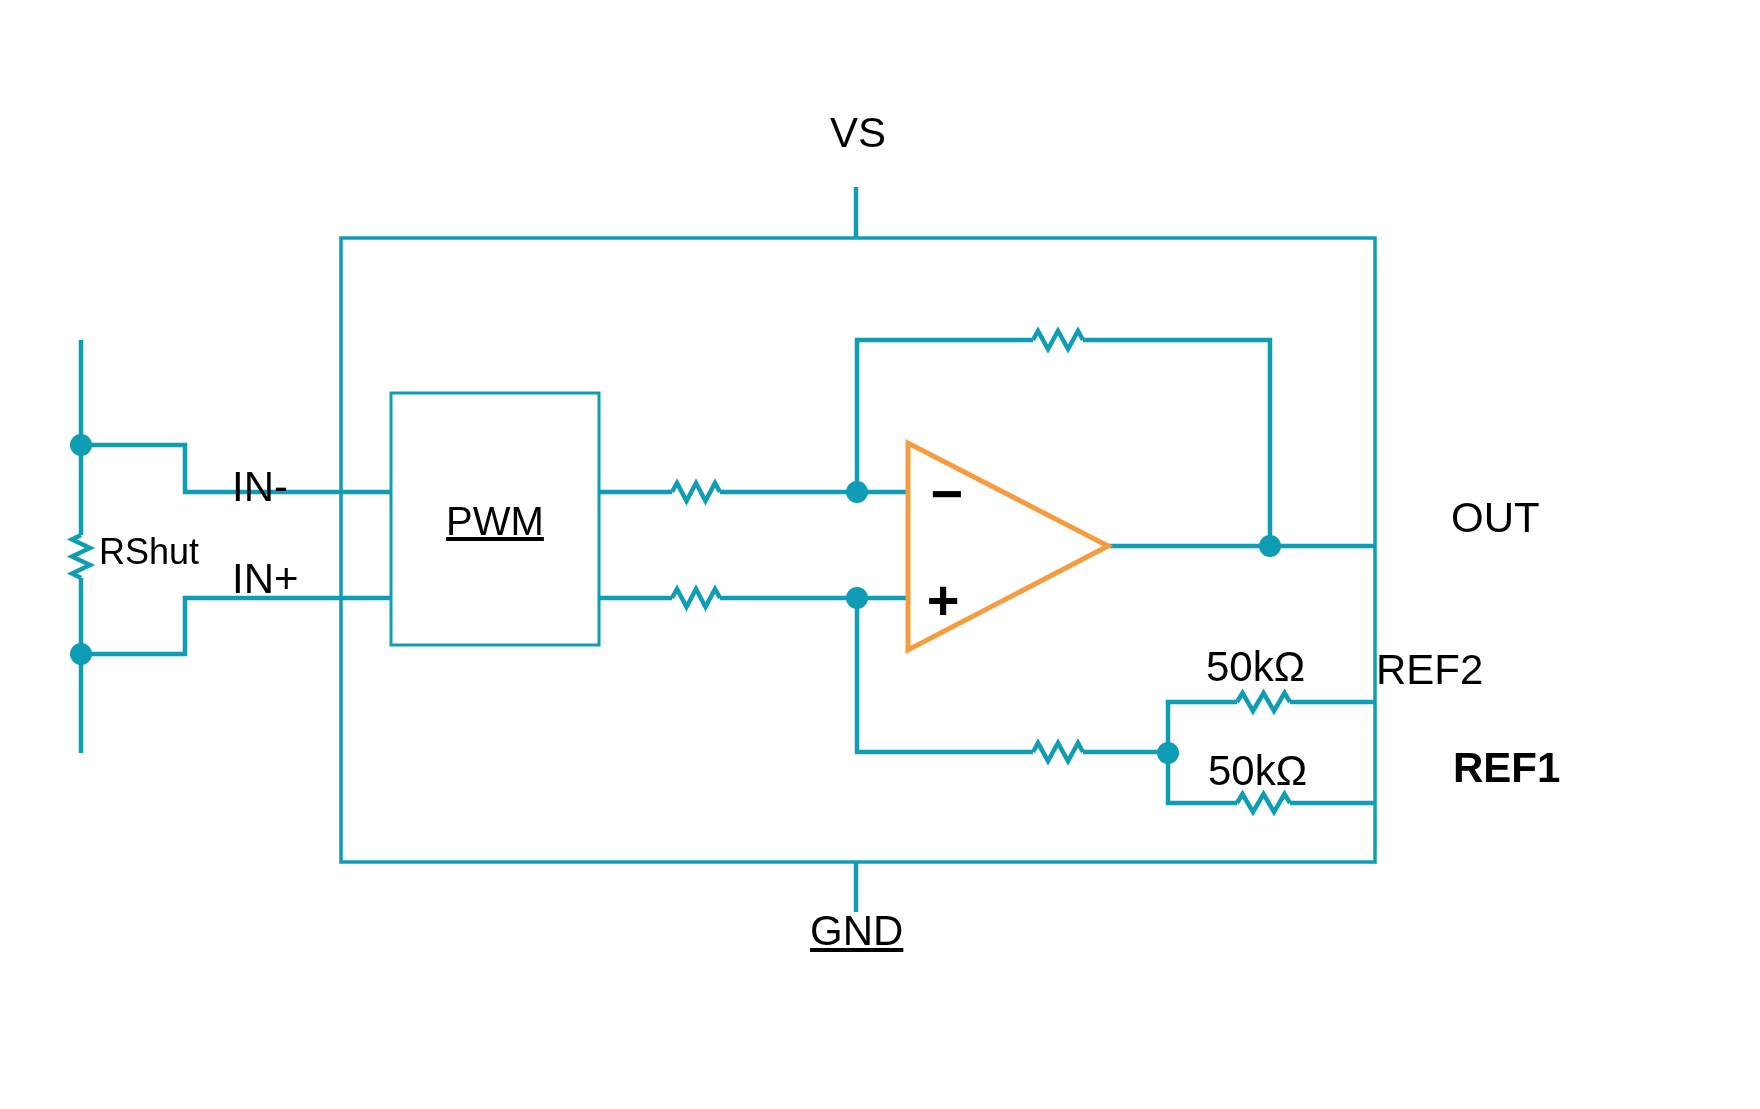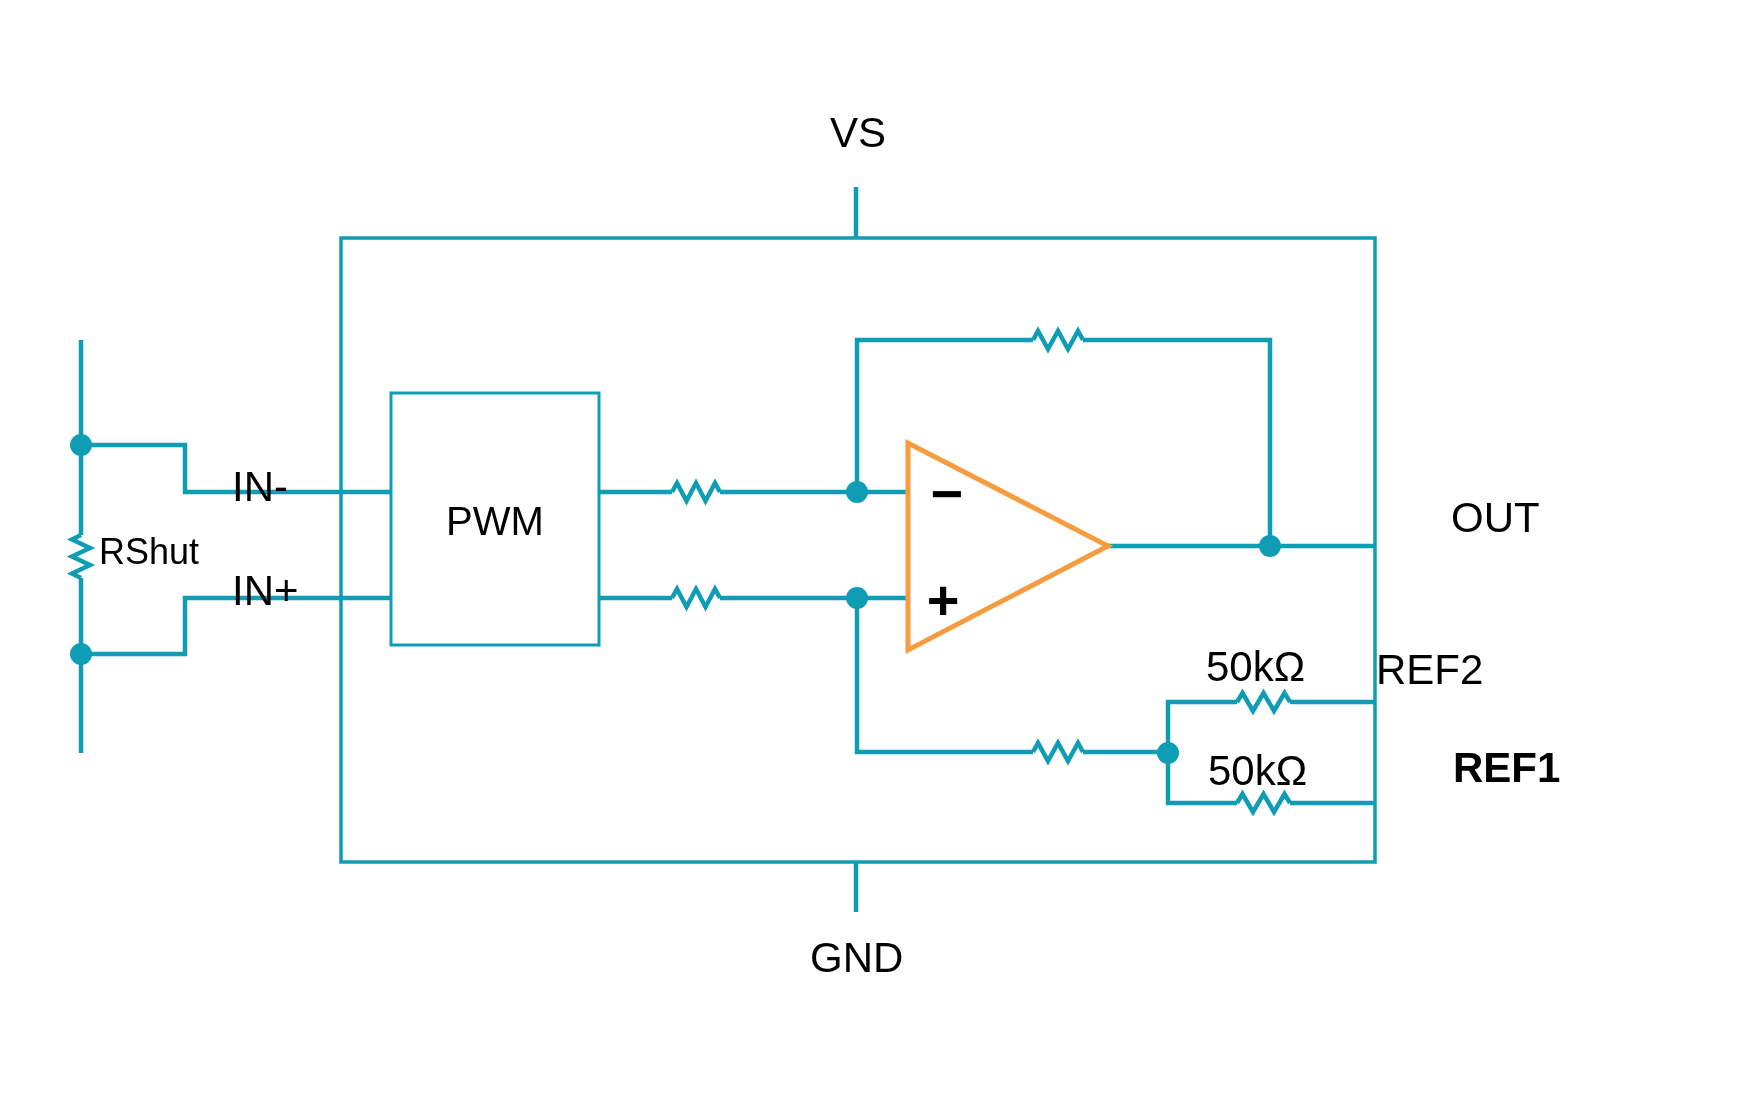--- a/index.html
+++ b/index.html
@@ -31,20 +31,21 @@
     color:var(--text);
   }
   .lbl-small{font-size:36px;}
   .pwm-text{
     position:absolute;
     left:391px;top:393px;width:208px;height:252px;
     display:flex;flex-direction:column;align-items:center;justify-content:center;
     padding-top:4px;box-sizing:border-box;
     font-size:40px;line-height:1.32;
     text-align:center;
+    text-decoration:underline;
   }
   .opamp-sign{
     position:absolute;width:50px;height:50px;
     display:flex;align-items:center;justify-content:center;
     font-weight:bold;font-size:56px;line-height:1;
   }
 </style>
 </head>
 <body>
 
@@ -104,23 +105,23 @@
 
     <circle cx="81" cy="445" r="11" class="dot"></circle>
     <circle cx="81" cy="654" r="11" class="dot"></circle>
     <circle cx="857" cy="492" r="11" class="dot"></circle>
     <circle cx="857" cy="598" r="11" class="dot"></circle>
     <circle cx="1270" cy="546" r="11" class="dot"></circle>
     <circle cx="1168" cy="753" r="11" class="dot"></circle>
   </svg>
 
   <div class="lbl" style="left:830px;top:112px;">VS</div>
-  <div class="lbl" style="left:810px;top:937px;">GND</div>
+  <div class="lbl" style="left:810px;top:910px;text-decoration:underline;">GND</div>
   <div class="lbl" style="left:232px;top:446px;margin-top:20px;">IN-</div>
-  <div class="lbl" style="left:232px;top:570px;">IN+</div>
+  <div class="lbl" style="left:232px;top:558px;">IN+</div>
   <div class="lbl" style="left:1414px;top:497px;margin-left:37px;">OUT</div>
   <div class="lbl" style="left:1376px;top:649px;">REF2</div>
   <div class="lbl" style="left:1453px;top:747px;font-weight:bold;">REF1</div>
   <div class="lbl" style="left:1206px;top:646px;">50kΩ</div>
   <div class="lbl" style="left:1208px;top:750px;">50kΩ</div>
   <div class="lbl lbl-small" style="left:99px;top:534px;">RShut</div>
 
   <div class="pwm-text">
     <span>PWM</span>
   </div>

